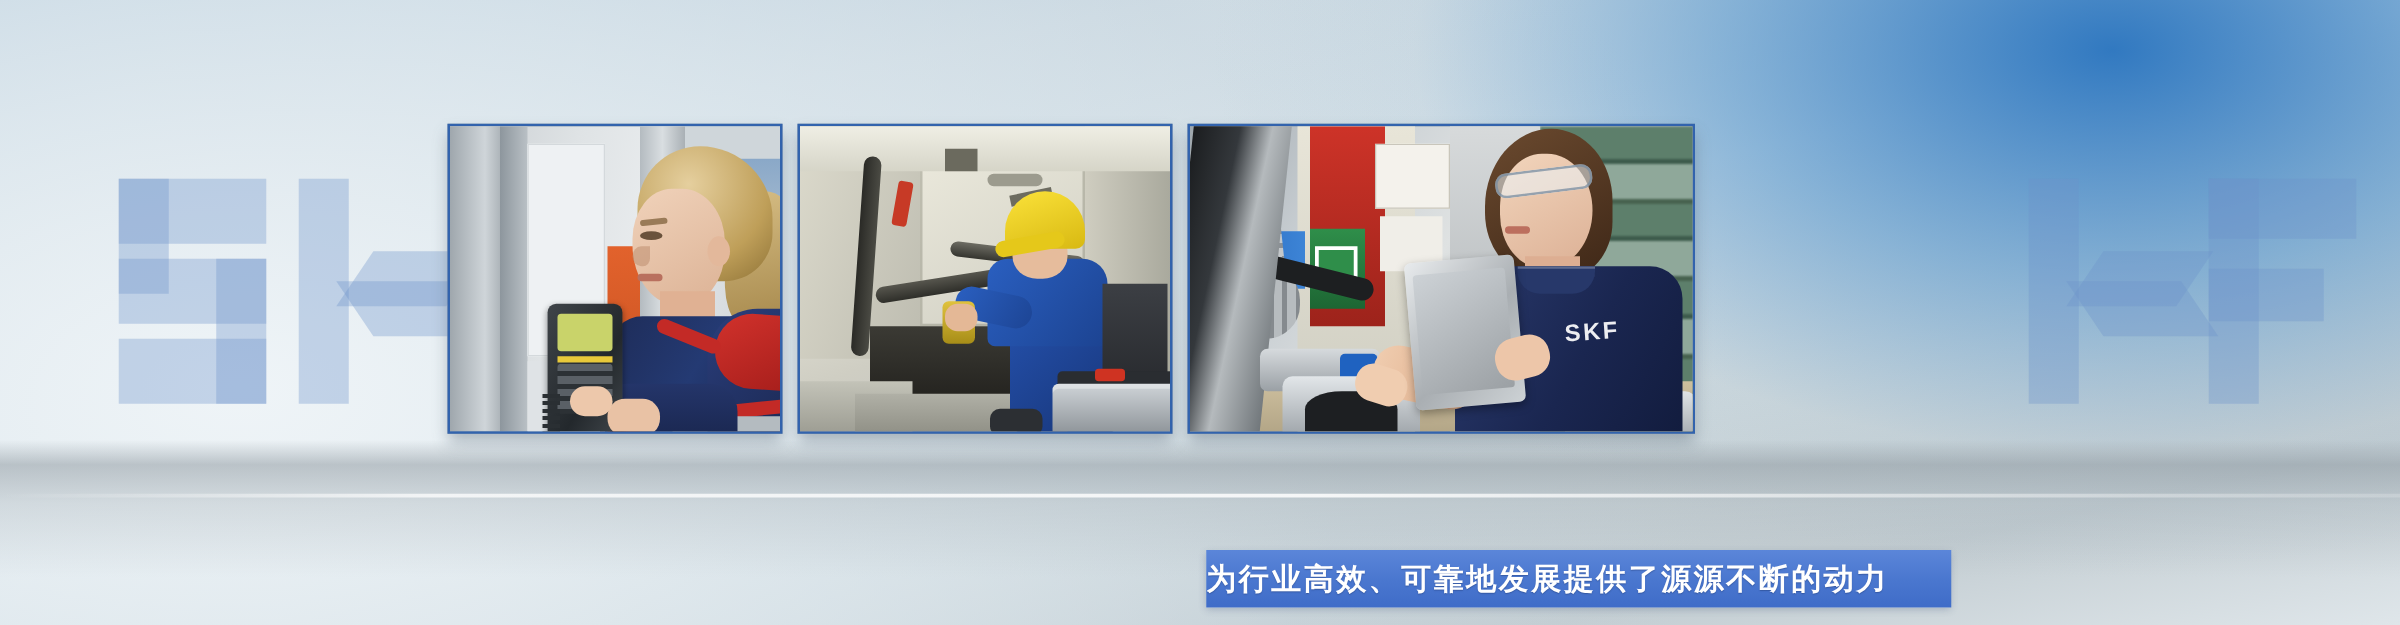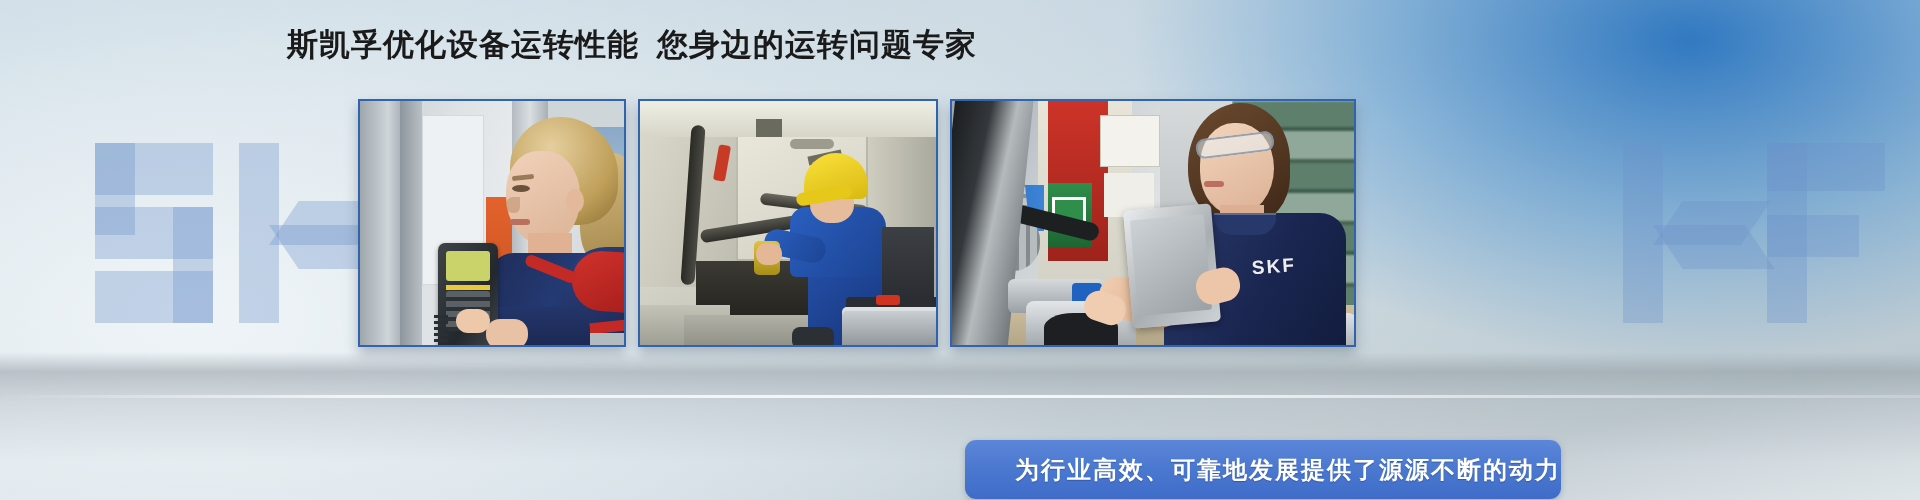--- a/index.html
+++ b/index.html
@@ -214,25 +214,24 @@
                  background:linear-gradient(180deg,#e2e6e9,#9ea4a9); }
   .p3 .bearingi{ left:92px; top:212px; width:74px; height:36px; border-radius:40% 40% 0 0; background:#1d1f22; }
   .p3 .heater  { left:56px; top:178px; width:96px; height:34px; border-radius:6px;
                  background:linear-gradient(180deg,#d6dadd,#9aa0a5); }
   .p3 .heaterb { left:120px; top:182px; width:30px; height:22px; border-radius:4px; background:#1f62c0; }
   .p3 .ring    { left:300px; top:212px; width:106px; height:36px; border-radius:10px 10px 0 0;
                  background:linear-gradient(180deg,#dfe3e6,#a6acb1); }
 
   
   .caption {
-    position:absolute; left:965px; top:440px; width:596px; height:59px;
+    position:absolute; left:965px; top:440px; width:596px; height:46px;
     background:linear-gradient(180deg,#5b86d9 0%,#4a77cf 52%,#3f6cc8 100%);
-    display:flex; align-items:center; justify-content:flex-end;
+    display:flex; align-items:center; justify-content:flex-start;
     box-shadow:0 2px 6px rgba(60,80,120,0.30);
-    border-radius:11px;
   }
   .caption-text {
     color:#ffffff; font-size:24px; font-weight:700; letter-spacing:2px; white-space:nowrap;
     text-shadow:0 1px 1px rgba(30,55,110,.45);
   }
 </style>
 </head>
 <body>
 
 <div class="banner">
@@ -262,23 +261,20 @@
           <i></i>
           <i></i>
           <i></i>
         </span>
     </div>
   </div>
 
   <div class="floor-sheen"></div>
   <div class="floor-line"></div>
 
-  <div class="headline">
-    <span>斯凯孚优化设备运转性能</span><span class="gapspan"></span><span>您身边的运转问题专家</span>
-  </div>
 
   <div class="photos">
 
     <div class="photo p1">
       <div class="scene">
         <div class="lay bg"></div>
         <div class="lay post-l"></div>
         <div class="lay rail"></div>
         <div class="lay deepbg"></div>
         <div class="lay panelw"></div>

